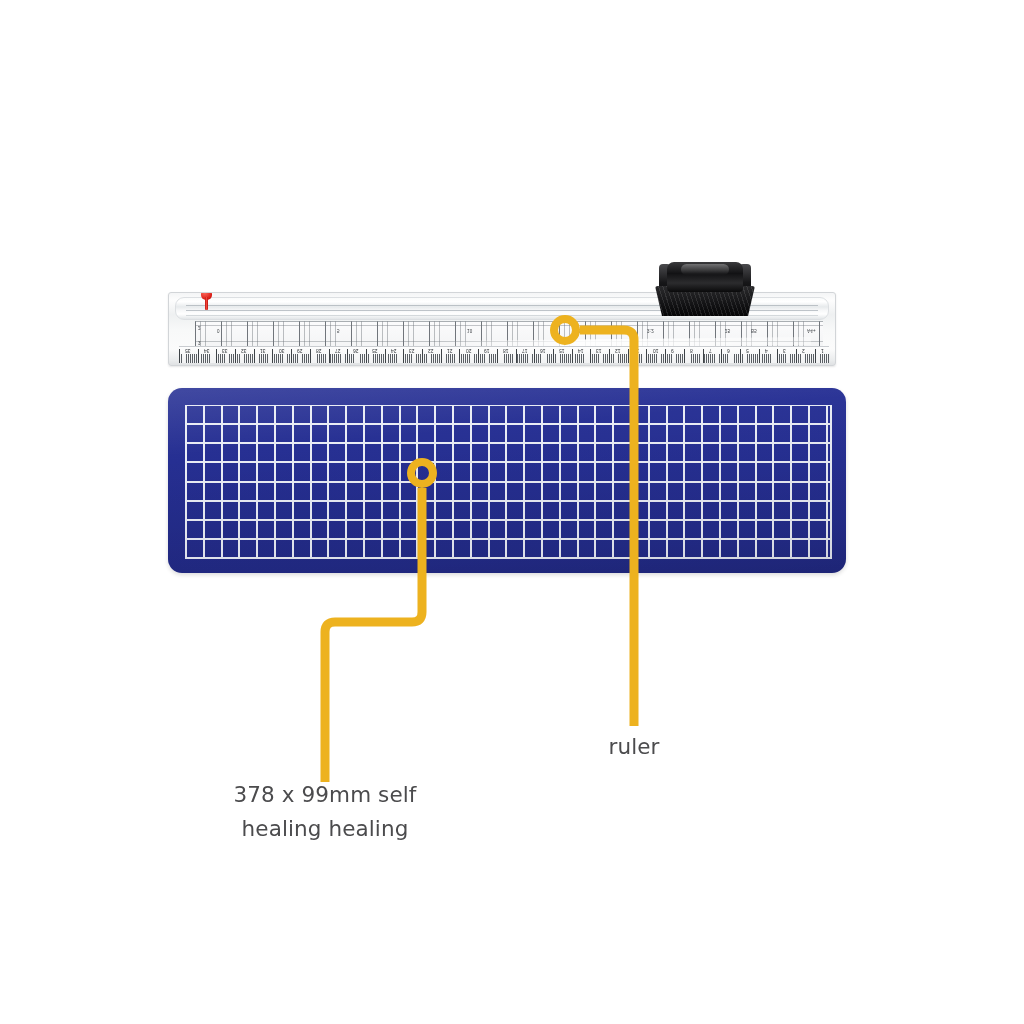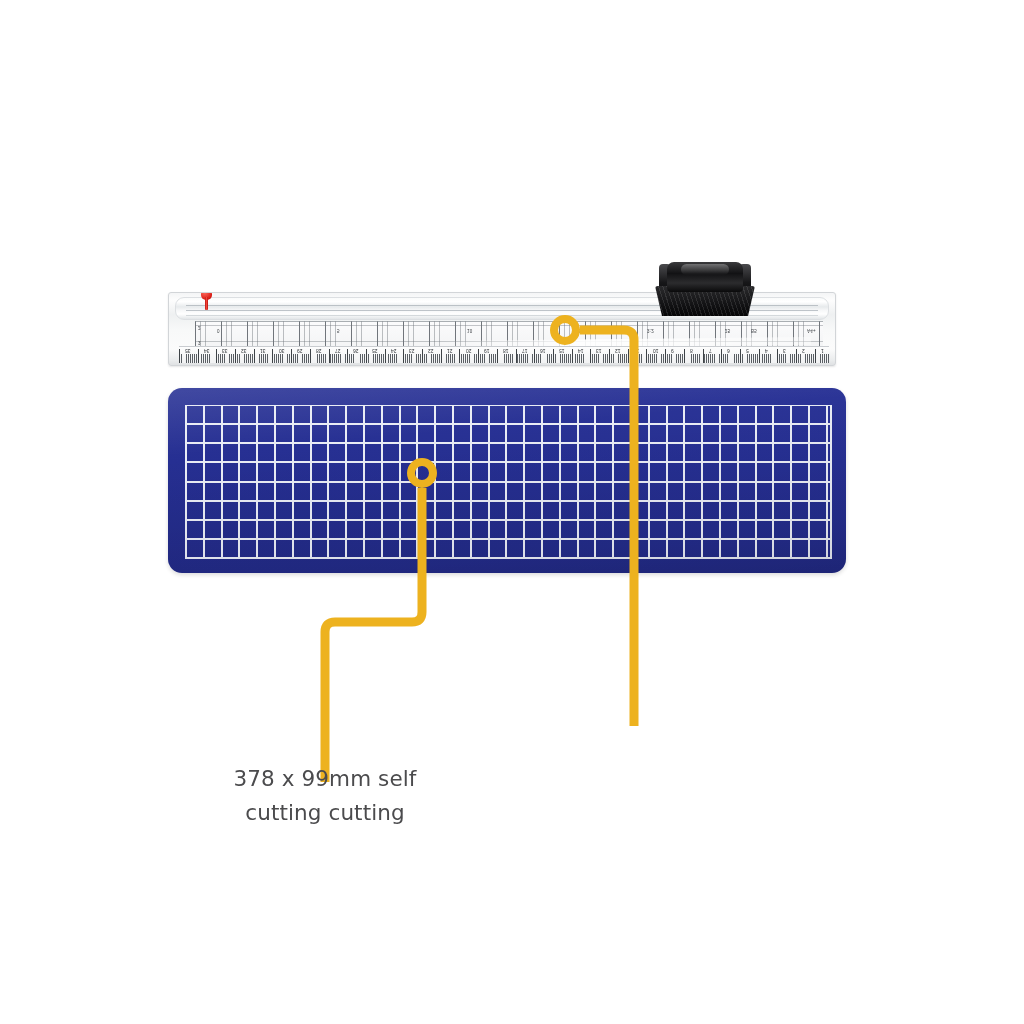--- a/index.html
+++ b/index.html
@@ -278,21 +278,21 @@
     text-align: center;
     color: #4b4b4d;
     font-size: 21.5px;
     line-height: 34px;
     letter-spacing: .1px;
     font-family: "DejaVu Sans", "Liberation Sans", sans-serif;
     font-weight: 400;
   }
   #label-mat {
     left: 186px;
-    top: 762px;
+    top: 778px;
     width: 278px;
   }
   #label-ruler {
     left: 524px;
     top: 730px;
     width: 220px;
   }
 </style>
 </head>
 <body>
@@ -394,19 +394,20 @@
         <path d="M 580 330 L 624 330 Q 634 330 634 340 L 634 726" stroke="#edb21f"></path>
       </g>
     <g id="callout-markers" fill="none" stroke-width="9">
         <circle cx="422" cy="473" r="11" stroke="#edb21f" stroke-width="8" fill="none"></circle>
         <circle cx="565" cy="330" r="11" stroke="#edb21f" stroke-width="8" fill="none"></circle>
       </g>
   </svg>
 
   <div class="callout-label" id="label-mat">
     <div>378 x 99mm self</div>
-    <div>cutting cutting</div>
+    <div>healing healing</div>
   </div>
 
   <div class="callout-label" id="label-ruler">
+    <div>ruler</div>
   </div>
 
 </div>
 
 </body></html>

